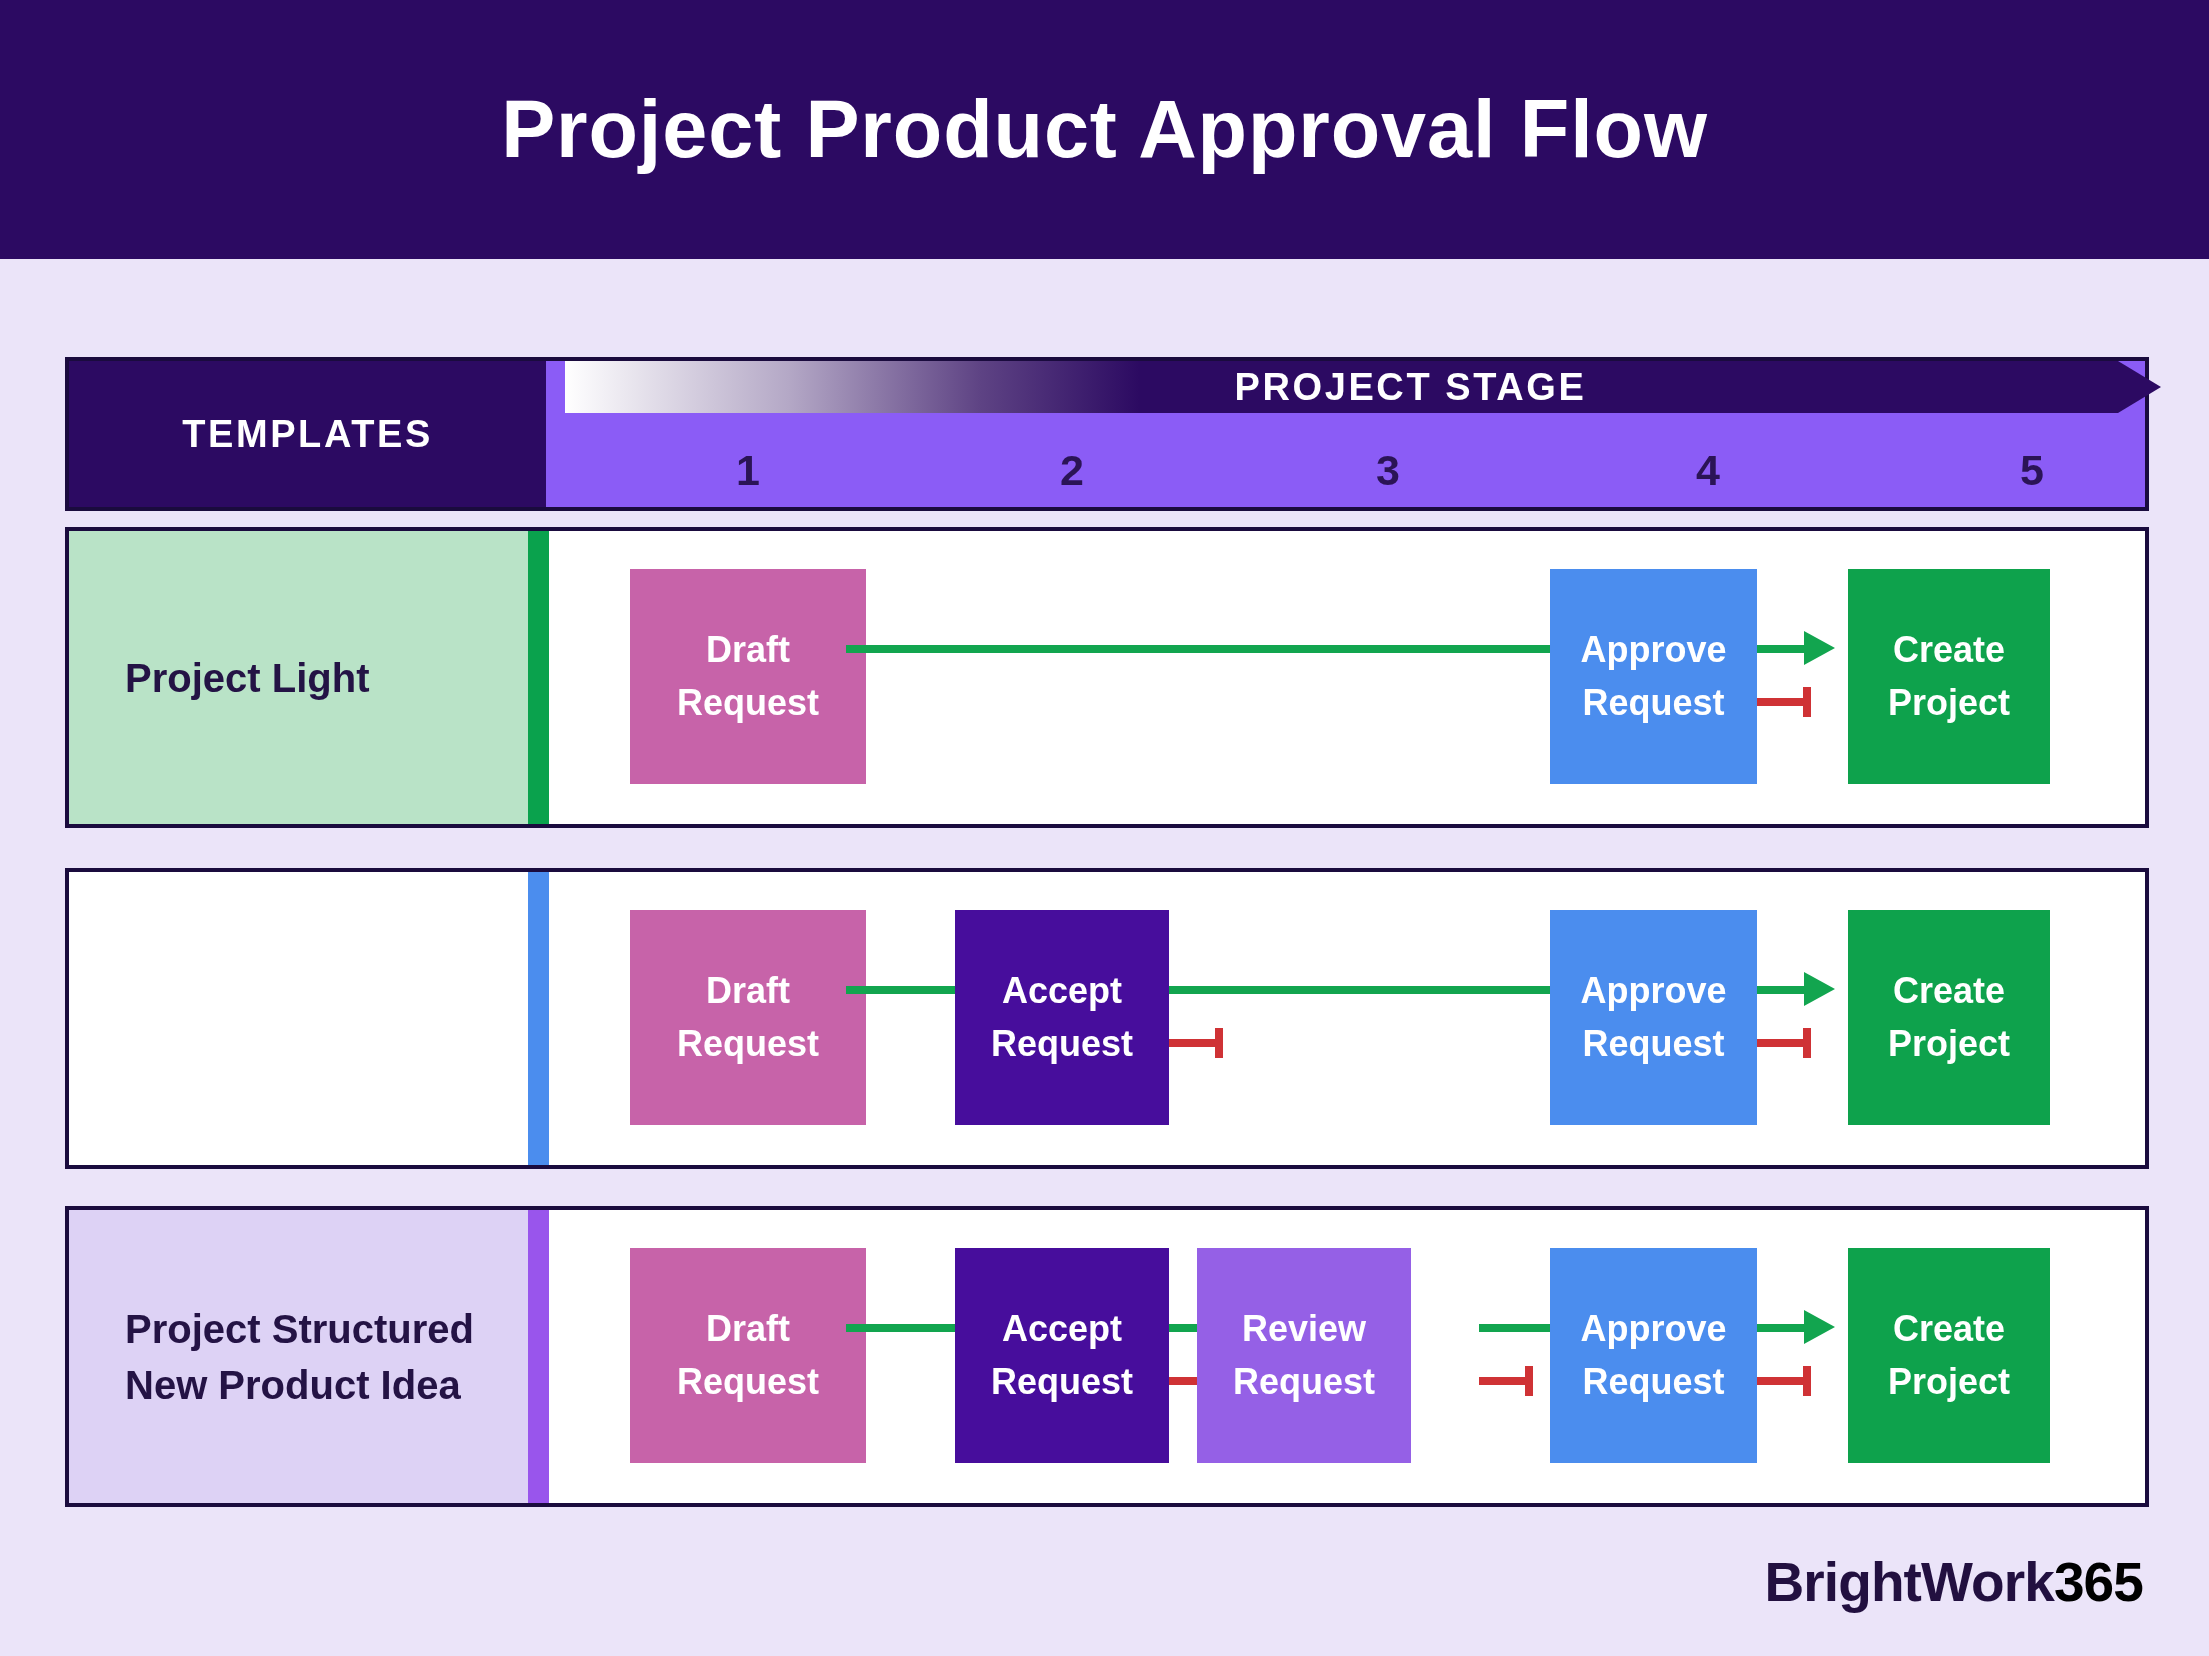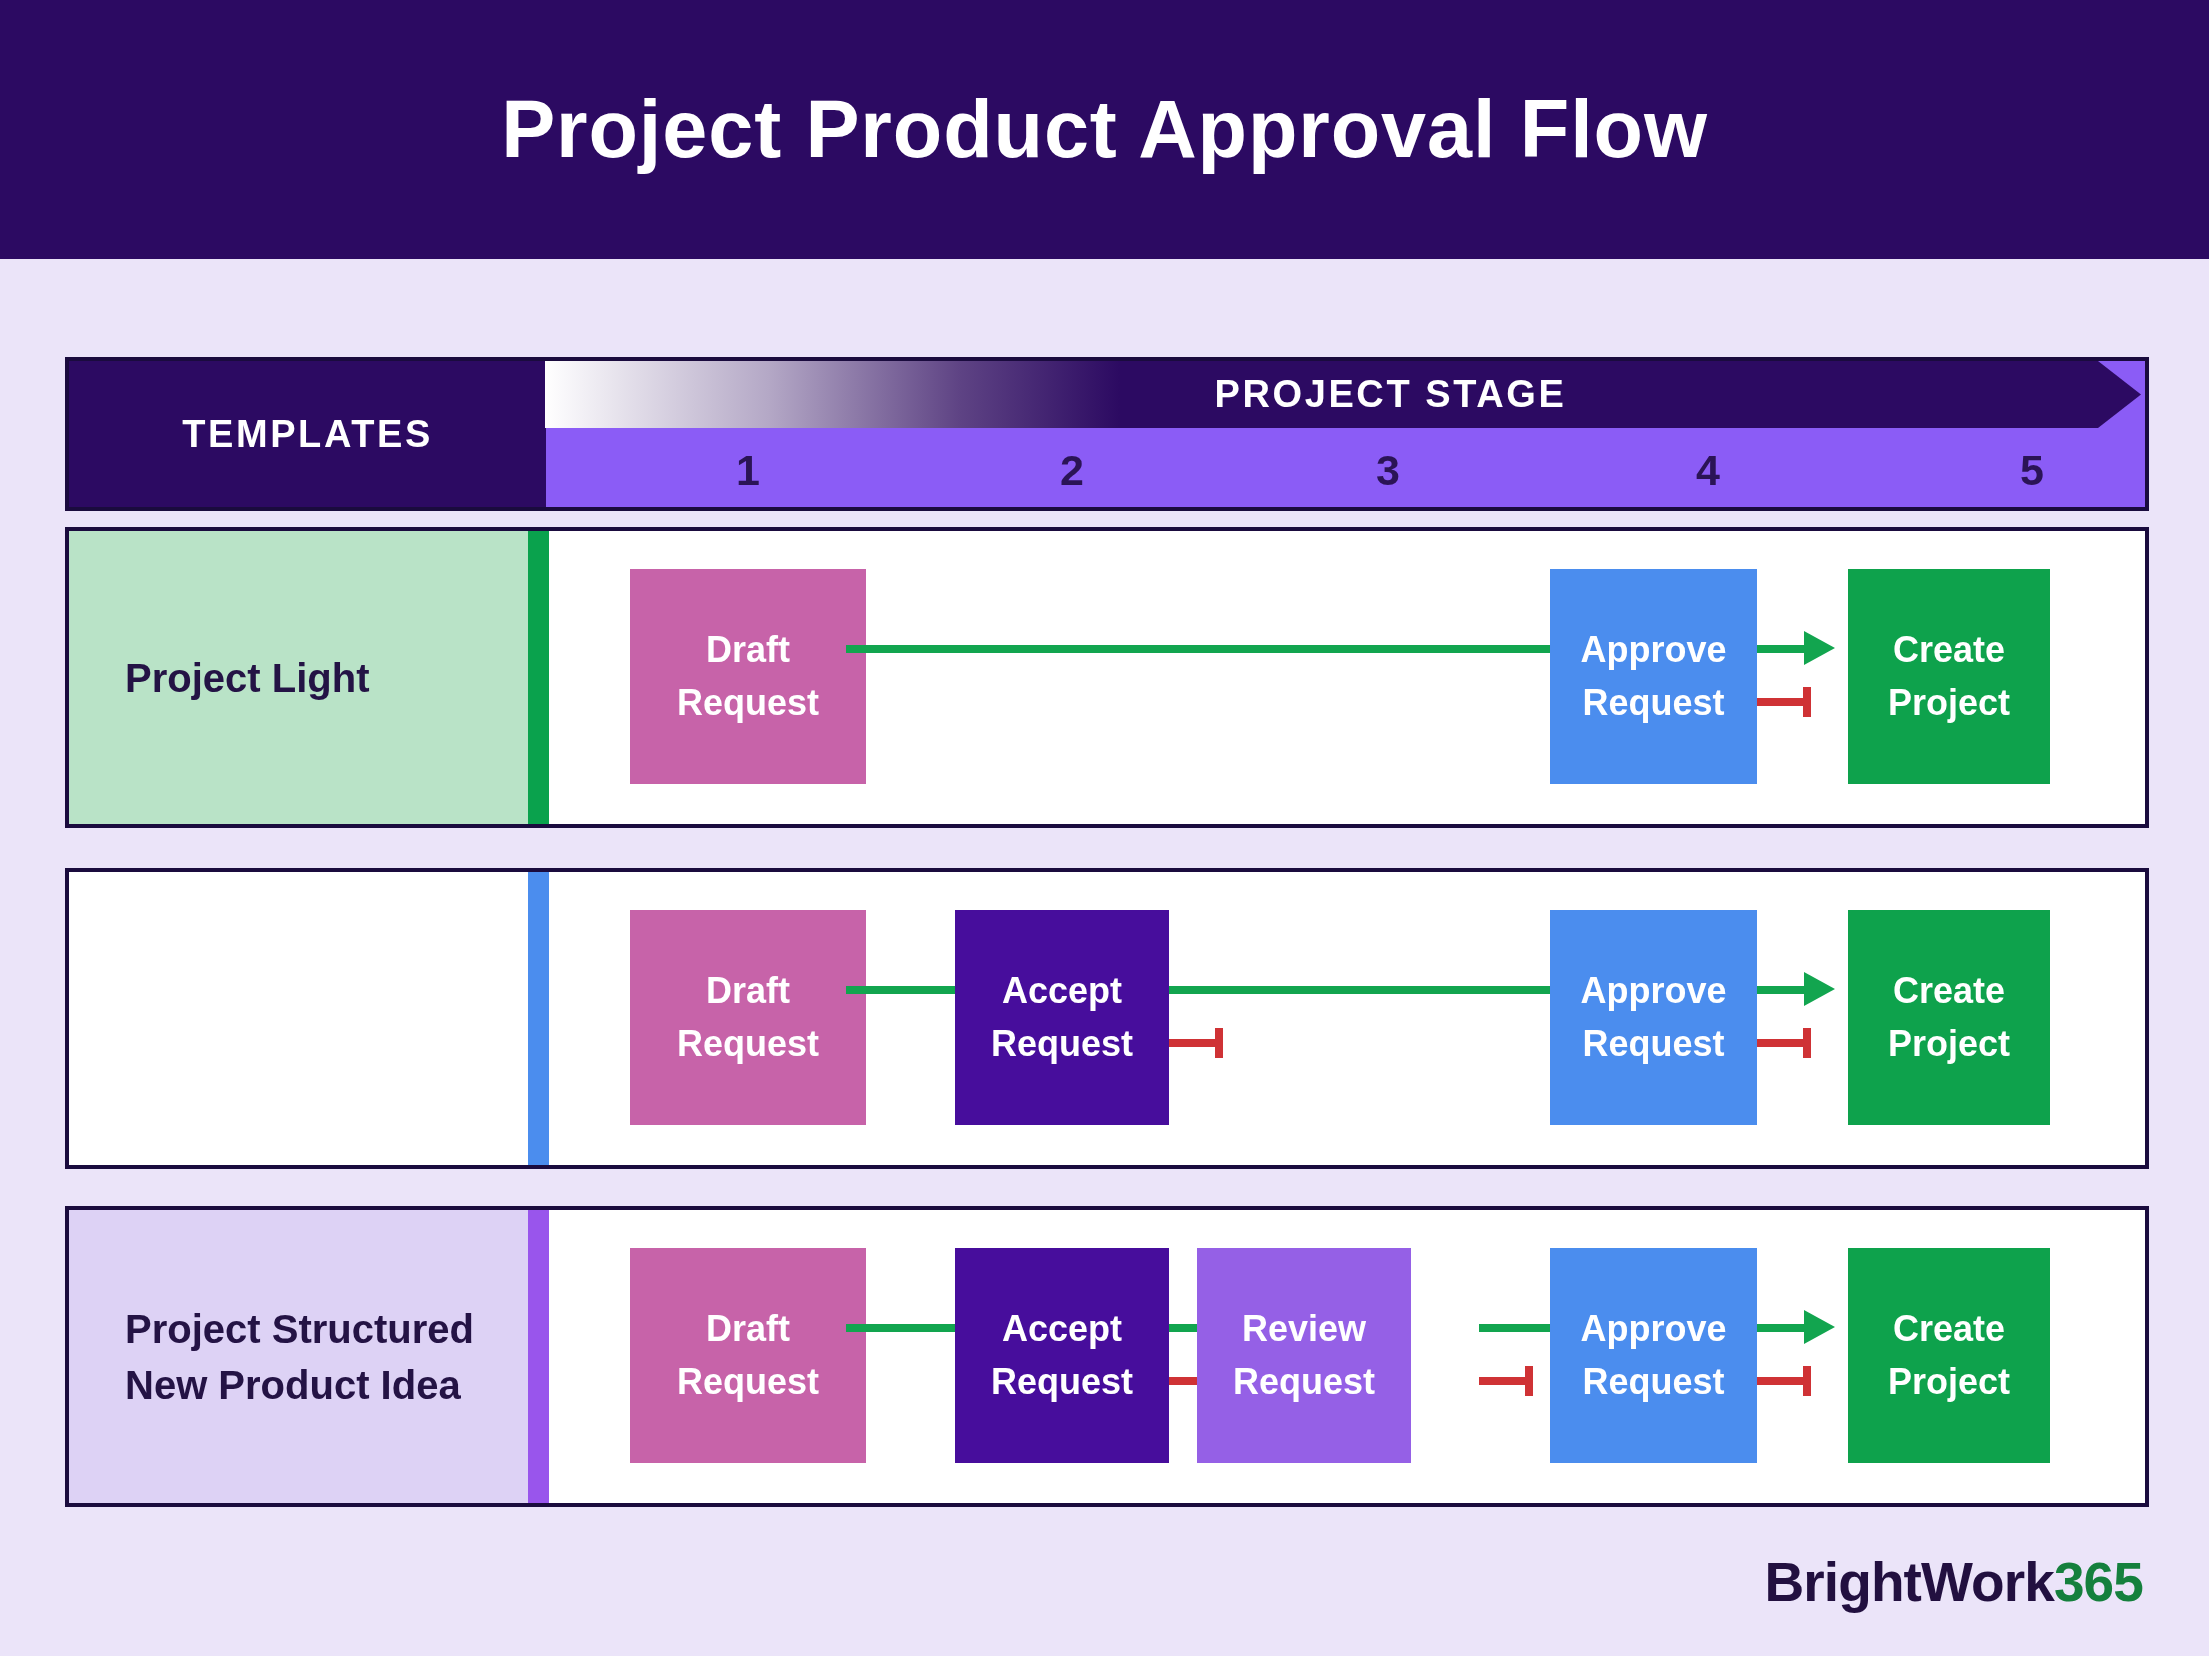--- a/index.html
+++ b/index.html
@@ -22,21 +22,21 @@
   .stage-header{
     position:absolute;left:65px;top:329px;width:2084px;height:154px;
     background:#8b5cf6;border:4.3px solid #1A0B3E;box-sizing:border-box;margin-top:28px;
   }
   .templates-box{
     position:absolute;left:0;top:0;width:477px;height:100%;
     background:#2C0A62;display:flex;align-items:center;justify-content:center;
   }
   .templates-box span{color:#FFFFFF;font-size:38px;letter-spacing:2.6px;}
   .stage-arrow-band{
-    position:absolute;left:476px;top:0;width:1596px;height:67px;
+    position:absolute;left:496px;top:0;width:1596px;height:52px;
     background:linear-gradient(90deg,#FFFFFF 0%,#B4A8C6 14%,#5E4384 26%,#2C0A62 36%,#2C0A62 100%);
     clip-path:polygon(0 0,calc(100% - 43px) 0,100% 50%,calc(100% - 43px) 100%,0 100%);
     display:flex;align-items:center;justify-content:center;
   }
   .stage-arrow-band span{color:#FFFFFF;font-size:38px;letter-spacing:2.6px;padding-left:95px;}
   .stage-num{
     position:absolute;top:71px;width:104px;height:76px;line-height:76px;
     text-align:center;font-size:43px;color:#2B1456;
   }
   .n1{left:627px}.n2{left:951px}.n3{left:1267px}.n4{left:1587px}.n5{left:1911px}
@@ -87,21 +87,21 @@
   .conn-red{position:absolute;top:167px;height:7.8px;background:#CF3235;}
   .r-accept{left:1100px;width:46px}
   .r-review{left:1410px;width:46px}
   .r-approve{left:1688px;width:46px}
   .conn-red-bar{position:absolute;top:156px;width:7.8px;height:30px;background:#CF3235;}
   .rb-accept{left:1146px}.rb-review{left:1456px}.rb-approve{left:1734px}
 
   
   .logo{position:absolute;top:1550px;right:66px;font-size:55px;letter-spacing:-0.9px;}
   .logo .brand{color:#221040}
-  .logo .suffix{color:#15803d}
+  .logo .suffix{color:#000000}
 </style>
 </head>
 <body>
 
 <div class="canvas">
 
   <header class="title-banner">
     <h1>Project Product Approval Flow</h1>
   </header>
 

